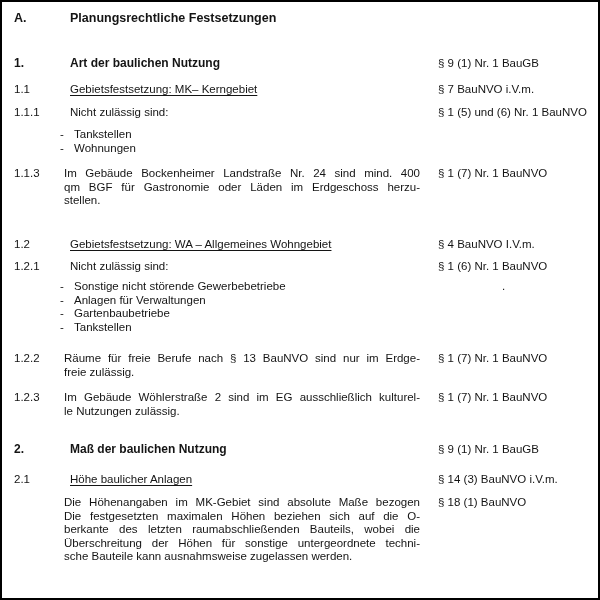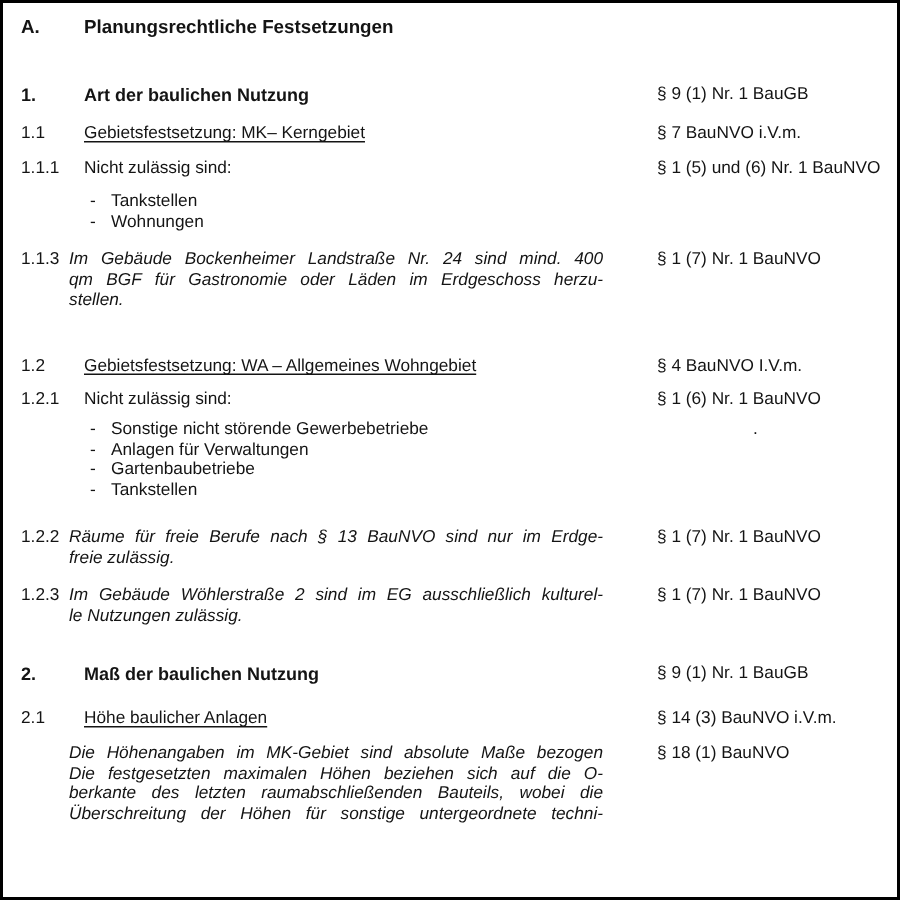--- a/index.html
+++ b/index.html
@@ -10,26 +10,26 @@
     background:#ffffff;
     border:2px solid #000000;
     font-family:"Liberation Sans", sans-serif;
     font-size:11.5px;
     line-height:13.5px;
     color:#141414;
     overflow:hidden;
   }
   .row{position:absolute;left:0;right:0;}
   .num{position:absolute;left:12px;white-space:nowrap;}
-  .txt{position:absolute;left:54px;width:356px;}
+  .txt{position:absolute;left:68px;width:356px;}
   .ref{position:absolute;left:436px;width:170px;white-space:nowrap;}
   .bold{font-weight:bold;font-size:12px;}
   .title-size{font-weight:bold;font-size:12.5px;}
   .ul{text-decoration:underline;text-underline-offset:2px;}
-  .para{position:absolute;left:44px;width:356px;font-style:italic;}
+  .para{position:absolute;left:62px;width:356px;}
   .jl{text-align:justify;text-align-last:justify;}
   .bullets{position:absolute;left:58px;width:356px;}
   .bullet{display:flex;}
   .dash{width:14px;flex:none;}
   .stray{position:absolute;left:500px;top:278px;}
 </style>
 </head>
 <body>
 
 <div class="page">
@@ -140,16 +140,17 @@
     <span class="ref">§ 14 (3) BauNVO i.V.m.</span>
   </div>
 
   <div class="row" style="top:494px">
     <span class="ref">§ 18 (1) BauNVO</span>
     <div class="para">
       <div class="jl">Die Höhenangaben im MK-Gebiet sind absolute Maße bezogen</div>
       <div class="jl">Die festgesetzten maximalen Höhen beziehen sich auf die O-</div>
       <div class="jl">berkante des letzten raumabschließenden Bauteils, wobei die</div>
       <div class="jl">Überschreitung der Höhen für sonstige untergeordnete techni-</div>
+      <div>sche Bauteile kann ausnahmsweise zugelassen werden.</div>
     </div>
   </div>
 
 </div>
 
 </body></html>

